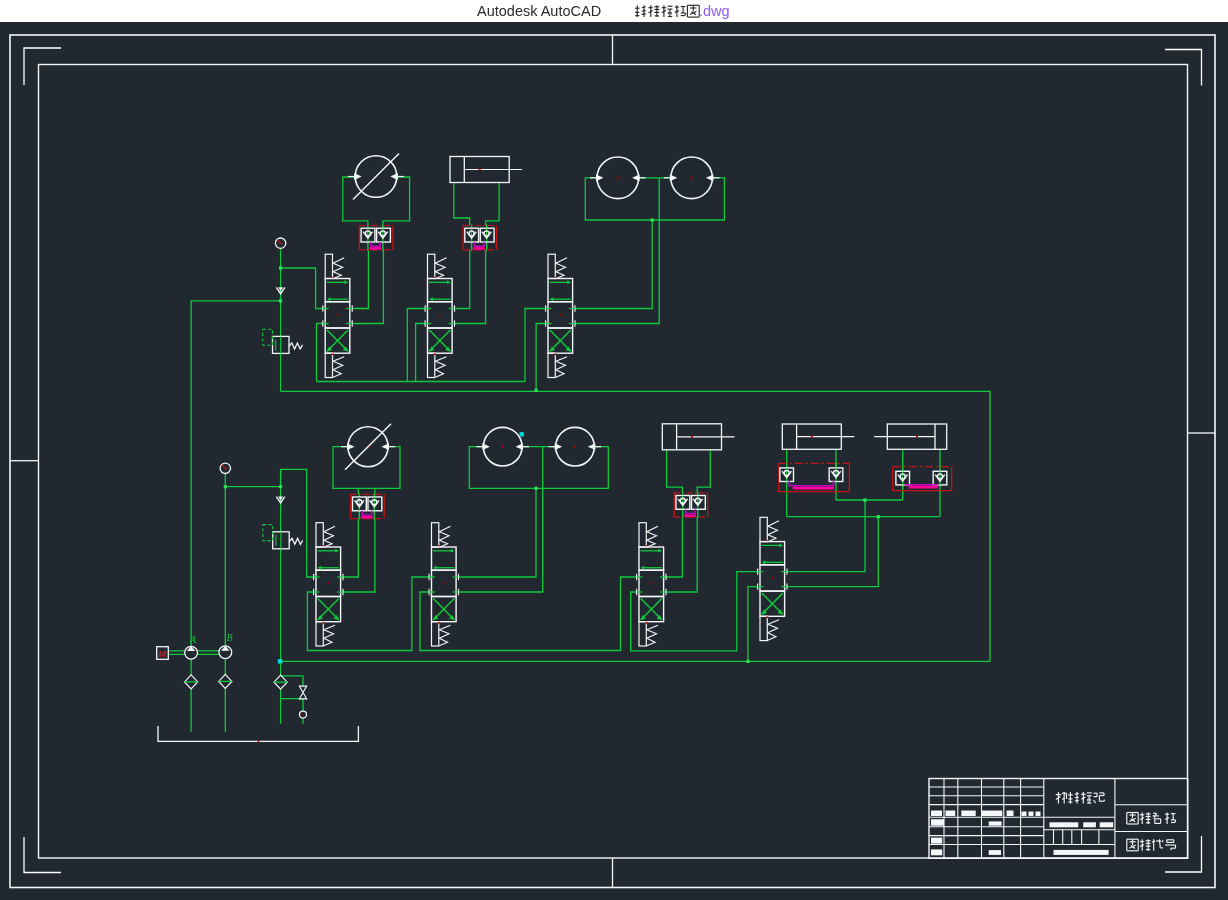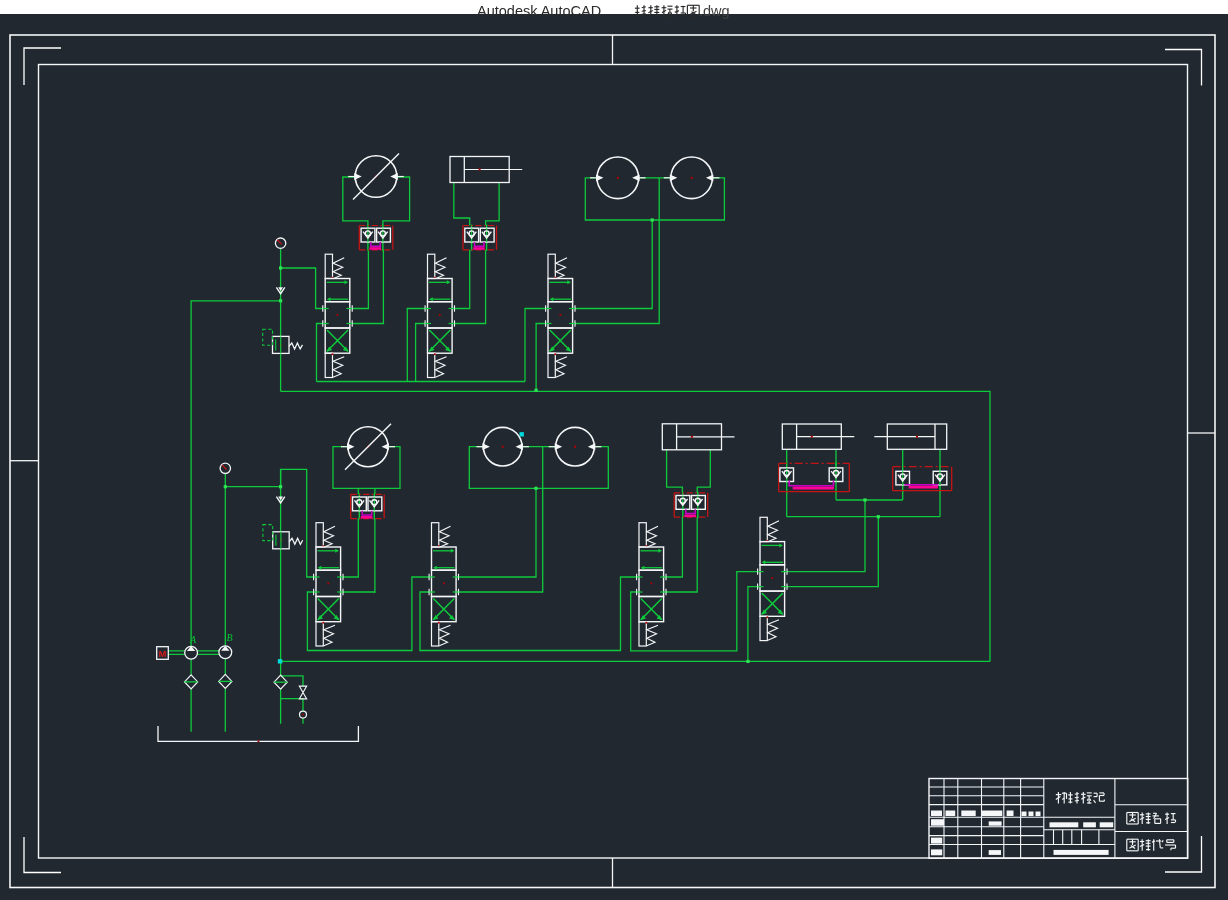--- a/index.html
+++ b/index.html
@@ -1,17 +1,17 @@
 <!DOCTYPE html>
 <html><head><meta charset="utf-8"><style>
 html,body{margin:0;padding:0;width:1228px;height:900px;background:#212830;overflow:hidden;}
-#bar{position:absolute;top:0;left:0;width:1228px;height:14px;background:#ffffff;}
+#bar{position:absolute;top:0;left:0;width:1228px;height:22px;background:#ffffff;}
 #bar svg{position:absolute;top:0;left:0;}
 #bar .t{position:absolute;top:3px;left:477px;font-family:"Liberation Sans",sans-serif;font-size:14.5px;color:#2a2a2a;}
-#bar .d{position:absolute;top:3px;left:699px;font-family:"Liberation Sans",sans-serif;font-size:14.5px;color:#404040;}
+#bar .d{position:absolute;top:3px;left:699px;font-family:"Liberation Sans",sans-serif;font-size:14.5px;color:#8b5cf6;}
 #cv{position:absolute;top:0;left:0;}
 </style></head>
 <body>
 <div id="cv"><svg width="1228" height="900" viewBox="0 0 1228 900">
       <rect x="10" y="35" width="1205" height="852.5" fill="none" stroke="#f4f6f8" stroke-width="1.6"></rect>
       <rect x="38.5" y="64.5" width="1149" height="793.5" fill="none" stroke="#f4f6f8" stroke-width="1.4"></rect>
       <path d="M61,48 H24 V85" fill="none" stroke="#ffffff" stroke-width="1.3"></path>
       <path d="M1165,49.5 H1201.5 V85.5" fill="none" stroke="#ffffff" stroke-width="1.3"></path>
       <path d="M24,837 V872.5 H61" fill="none" stroke="#ffffff" stroke-width="1.3"></path>
       <path d="M1201.5,836 V872 H1165" fill="none" stroke="#ffffff" stroke-width="1.3"></path>

